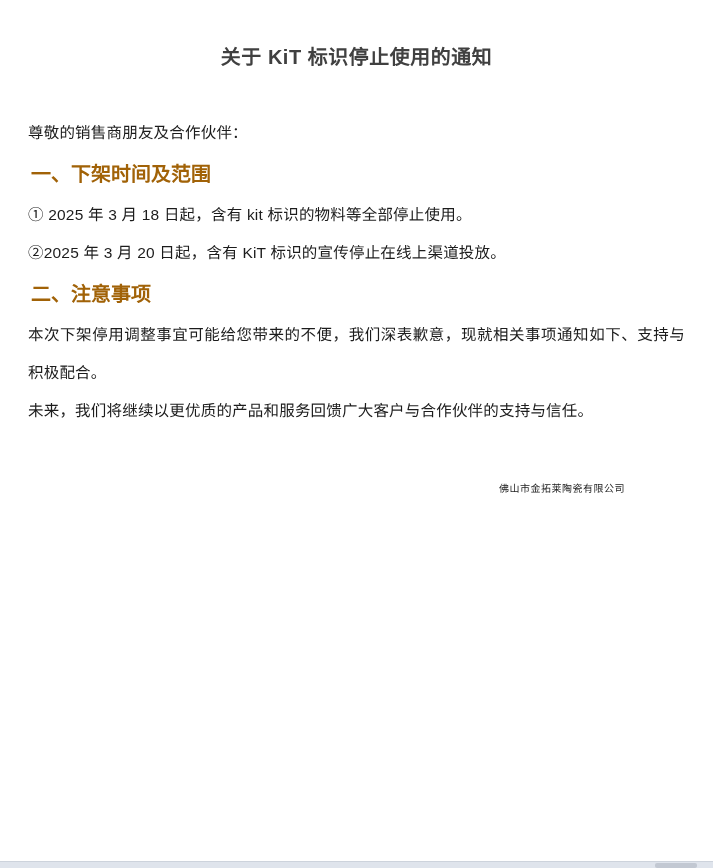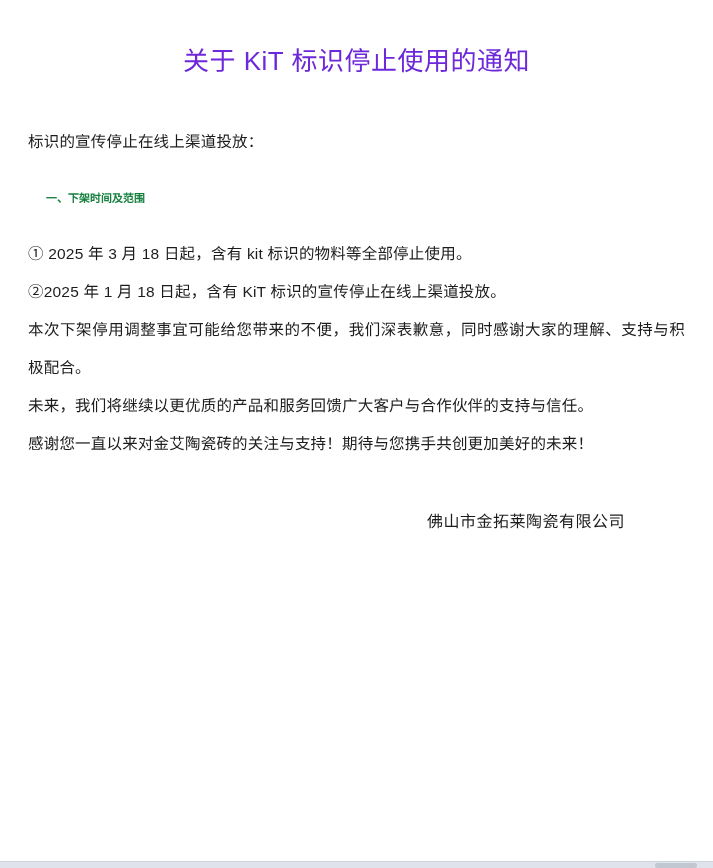--- a/index.html
+++ b/index.html
@@ -16,56 +16,56 @@
     position: relative;
     width: 713px;
     height: 868px;
     background: #ffffff;
   }
   .content {
     padding: 42px 28px 0 28px;
   }
   .doc-title {
     margin: 0 0 42px 0;
-    font-size: 26px;
-    font-weight: 400;
+    font-size: 20px;
+    font-weight: 700;
     line-height: 1.5;
     text-align: center;
     letter-spacing: 0.5px;
-    color: #6d28d9;
+    color: #404040;
   }
   .para {
     margin: 0;
     font-size: 15.5px;
     line-height: 38px;
     text-align: justify;
     text-justify: inter-character;
     letter-spacing: 0.2px;
   }
   .para.indent {
     text-indent: 2em;
   }
   .heading {
-    margin: 18px;
-    font-size: 11px;
+    margin: 3px;
+    font-size: 20px;
     line-height: 38px;
     font-weight: 700;
-    color: #15803d;
+    color: #a16207;
   }
   .signature {
     margin-top: 40px;
     margin-right: 60px;
     display: flex;
     flex-direction: column;
     align-items: center;
     width: fit-content;
     margin-left: auto;
   }
   .signature .sig-line {
-    font-size: 16px;
+    font-size: 10px;
     line-height: 38px;
     letter-spacing: 0.5px;
     white-space: nowrap;
     text-align: right;
   }
   .scrollbar-track {
     position: absolute;
     left: 0;
     bottom: 0;
     width: 713px;
@@ -82,36 +82,36 @@
   }
 </style>
 </head>
 <body>
 
 <div class="page">
   <div class="content">
 
     <h1 class="doc-title">关于 KiT 标识停止使用的通知</h1>
 
-    <p class="para">标识的宣传停止在线上渠道投放：</p>
+    <p class="para">尊敬的销售商朋友及合作伙伴：</p>
 
 
     <p class="heading">一、下架时间及范围</p>
 
     <p class="para">① 2025 年 3 月 18 日起，含有 kit 标识的物料等全部停止使用。</p>
 
-    <p class="para">②2025 年 1 月 18 日起，含有 KiT 标识的宣传停止在线上渠道投放。</p>
+    <p class="para">②2025 年 3 月 20 日起，含有 KiT 标识的宣传停止在线上渠道投放。</p>
+
+    <p class="heading">二、注意事项</p>
 
 
-
-    <p class="para">本次下架停用调整事宜可能给您带来的不便，我们深表歉意，同时感谢大家的理解、支持与积极配合。</p>
+    <p class="para">本次下架停用调整事宜可能给您带来的不便，我们深表歉意，现就相关事项通知如下、支持与积极配合。</p>
 
     <p class="para">未来，我们将继续以更优质的产品和服务回馈广大客户与合作伙伴的支持与信任。</p>
 
-    <p class="para">感谢您一直以来对金艾陶瓷砖的关注与支持！期待与您携手共创更加美好的未来！</p>
 
     <div class="signature">
       <div class="sig-line">佛山市金拓莱陶瓷有限公司</div>
     </div>
 
   </div>
 
   <div class="scrollbar-track" style="background: rgb(223, 228, 236);">
     <div class="scrollbar-thumb" style="background: rgb(194, 200, 210);"></div>
   </div>

